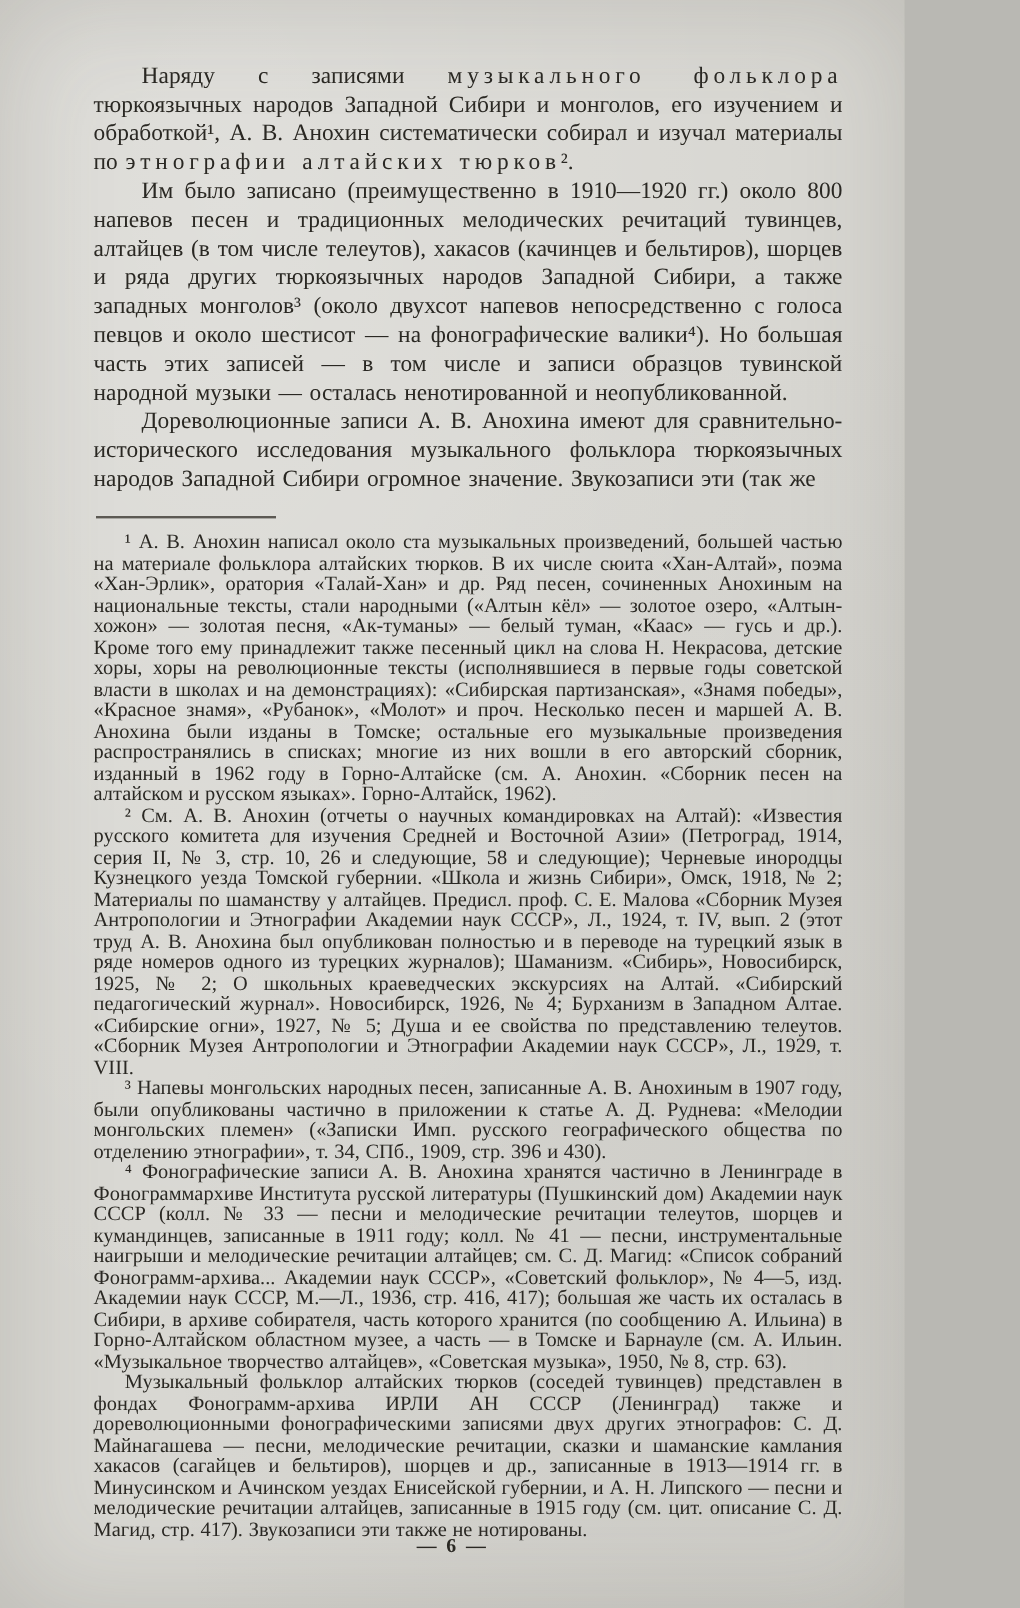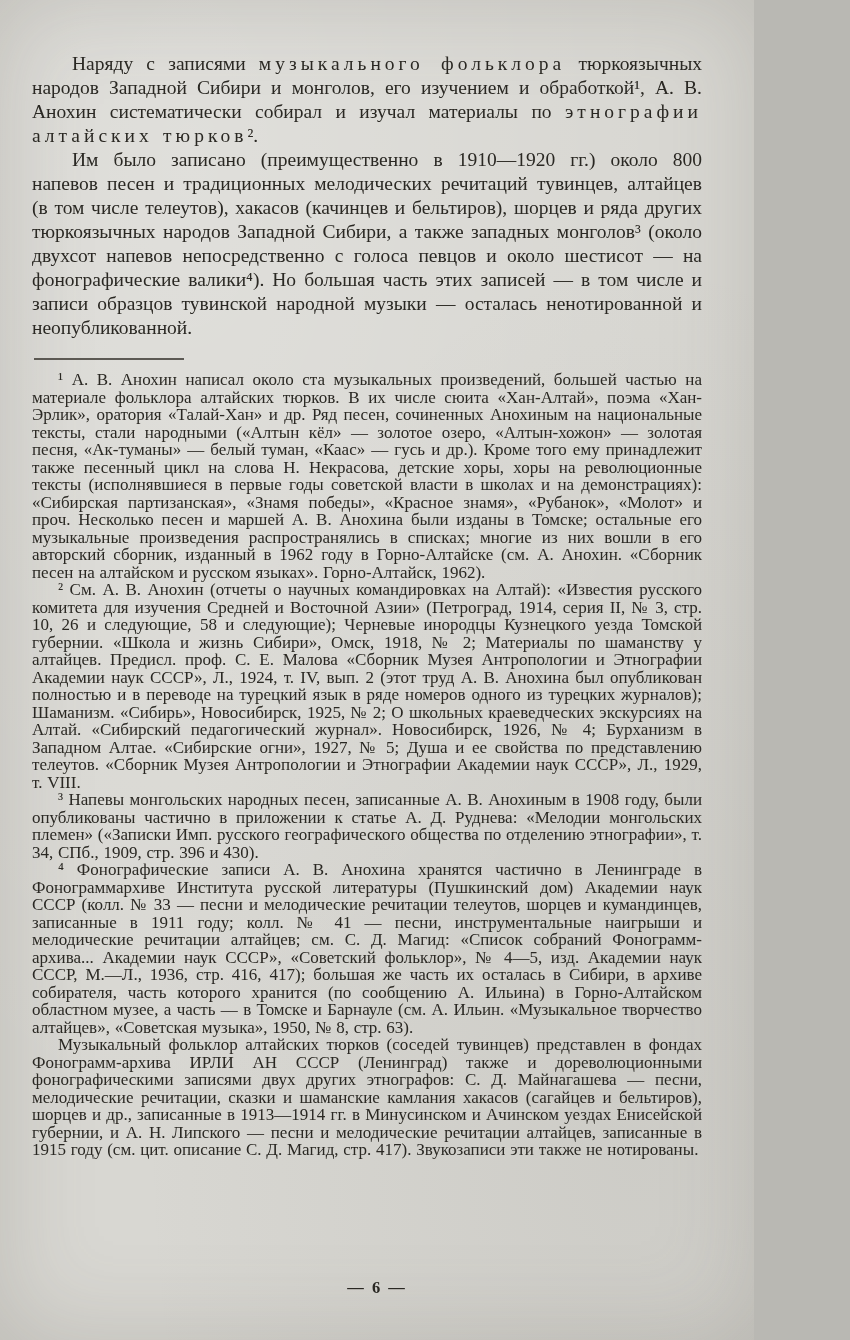--- a/index.html
+++ b/index.html
@@ -5,21 +5,21 @@
   html, body {
     margin: 0;
     padding: 0;
     background: #b9b8b3;
   }
   .page {
     position: relative;
     width: 754px;
     height: 1340px;
     box-sizing: border-box;
-    padding: 52px 52px 0 32px;
+    padding: 52px 52px 0 78px;
     background:
       radial-gradient(ellipse at 25% 12%, rgba(255,255,255,0.20), transparent 60%),
       radial-gradient(ellipse at 85% 85%, rgba(110,108,100,0.10), transparent 55%),
       var(--paper, #d8d7d2);
     box-shadow: inset 0 0 95px rgba(95,92,84,0.22);
     color: var(--ink, #2a2823);
     font-family: "Liberation Serif", "DejaVu Serif", serif;
     overflow: hidden;
   }
   .main-text {
@@ -65,27 +65,28 @@
   }
 </style>
 </head>
 <body>
 
 <div class="page">
 
   <div class="main-text">
     <p class="para"><span>Наряду с записями </span><span class="sp">музыкального фольклора</span><span> тюркоязычных народов Западной Сибири и монголов, его изучением и обработкой¹, А. В. Анохин систематически собирал и изучал материалы по </span><span class="sp">этнографии алтайских тюрков</span><span>².</span></p>
     <p class="para">Им было записано (преимущественно в 1910—1920 гг.) около 800 напевов песен и традиционных мелодических речитаций тувинцев, алтайцев (в том числе телеутов), хакасов (качинцев и бельтиров), шорцев и ряда других тюркоязычных народов Западной Сибири, а также западных монголов³ (около двухсот напевов непосредственно с голоса певцов и около шестисот — на фонографические валики⁴). Но большая часть этих записей — в том числе и записи образцов тувинской народной музыки — осталась ненотированной и неопубликованной.</p>
+    <p class="para">Дореволюционные записи А. В. Анохина имеют для сравнительно-исторического исследования музыкального фольклора тюркоязычных народов Западной Сибири огромное значение. Звукозаписи эти (так же</p>
   </div>
 
   <div class="footnote-rule"></div>
 
   <div class="footnotes">
     <p class="fn">¹ А. В. Анохин написал около ста музыкальных произведений, большей частью на материале фольклора алтайских тюрков. В их числе сюита «Хан-Алтай», поэма «Хан-Эрлик», оратория «Талай-Хан» и др. Ряд песен, сочиненных Анохиным на национальные тексты, стали народными («Алтын кёл» — золотое озеро, «Алтын-хожон» — золотая песня, «Ак-туманы» — белый туман, «Каас» — гусь и др.). Кроме того ему принадлежит также песенный цикл на слова Н. Некрасова, детские хоры, хоры на революционные тексты (исполнявшиеся в первые годы советской власти в школах и на демонстрациях): «Сибирская партизанская», «Знамя победы», «Красное знамя», «Рубанок», «Молот» и проч. Несколько песен и маршей А. В. Анохина были изданы в Томске; остальные его музыкальные произведения распространялись в списках; многие из них вошли в его авторский сборник, изданный в 1962 году в Горно-Алтайске (см. А. Анохин. «Сборник песен на алтайском и русском языках». Горно-Алтайск, 1962).</p>
     <p class="fn">² См. А. В. Анохин (отчеты о научных командировках на Алтай): «Известия русского комитета для изучения Средней и Восточной Азии» (Петроград, 1914, серия II, № 3, стр. 10, 26 и следующие, 58 и следующие); Черневые инородцы Кузнецкого уезда Томской губернии. «Школа и жизнь Сибири», Омск, 1918, № 2; Материалы по шаманству у алтайцев. Предисл. проф. С. Е. Малова «Сборник Музея Антропологии и Этнографии Академии наук СССР», Л., 1924, т. IV, вып. 2 (этот труд А. В. Анохина был опубликован полностью и в переводе на турецкий язык в ряде номеров одного из турецких журналов); Шаманизм. «Сибирь», Новосибирск, 1925, № 2; О школьных краеведческих экскурсиях на Алтай. «Сибирский педагогический журнал». Новосибирск, 1926, № 4; Бурханизм в Западном Алтае. «Сибирские огни», 1927, № 5; Душа и ее свойства по представлению телеутов. «Сборник Музея Антропологии и Этнографии Академии наук СССР», Л., 1929, т. VIII.</p>
-    <p class="fn">³ Напевы монгольских народных песен, записанные А. В. Анохиным в 1908 году, были опубликованы частично в приложении к статье А. Д. Руднева: «Мелодии монгольских племен» («Записки Имп. русского географического общества по отделению этнографии», т. 34, СПб., 1909, стр. 396 и 430).</p>
+    <p class="fn">³ Напевы монгольских народных песен, записанные А. В. Анохиным в 1907 году, были опубликованы частично в приложении к статье А. Д. Руднева: «Мелодии монгольских племен» («Записки Имп. русского географического общества по отделению этнографии», т. 34, СПб., 1909, стр. 396 и 430).</p>
     <p class="fn">⁴ Фонографические записи А. В. Анохина хранятся частично в Ленинграде в Фонограммархиве Института русской литературы (Пушкинский дом) Академии наук СССР (колл. № 33 — песни и мелодические речитации телеутов, шорцев и кумандинцев, записанные в 1911 году; колл. № 41 — песни, инструментальные наигрыши и мелодические речитации алтайцев; см. С. Д. Магид: «Список собраний Фонограмм-архива... Академии наук СССР», «Советский фольклор», № 4—5, изд. Академии наук СССР, М.—Л., 1936, стр. 416, 417); большая же часть их осталась в Сибири, в архиве собирателя, часть которого хранится (по сообщению А. Ильина) в Горно-Алтайском областном музее, а часть — в Томске и Барнауле (см. А. Ильин. «Музыкальное творчество алтайцев», «Советская музыка», 1950, № 8, стр. 63).</p>
     <p class="fn">Музыкальный фольклор алтайских тюрков (соседей тувинцев) представлен в фондах Фонограмм-архива ИРЛИ АН СССР (Ленинград) также и дореволюционными фонографическими записями двух других этнографов: С. Д. Майнагашева — песни, мелодические речитации, сказки и шаманские камлания хакасов (сагайцев и бельтиров), шорцев и др., записанные в 1913—1914 гг. в Минусинском и Ачинском уездах Енисейской губернии, и А. Н. Липского — песни и мелодические речитации алтайцев, записанные в 1915 году (см. цит. описание С. Д. Магид, стр. 417). Звукозаписи эти также не нотированы.</p>
   </div>
 
   <div class="page-number">— 6 —</div>
 
 </div>
 
 </body></html>

